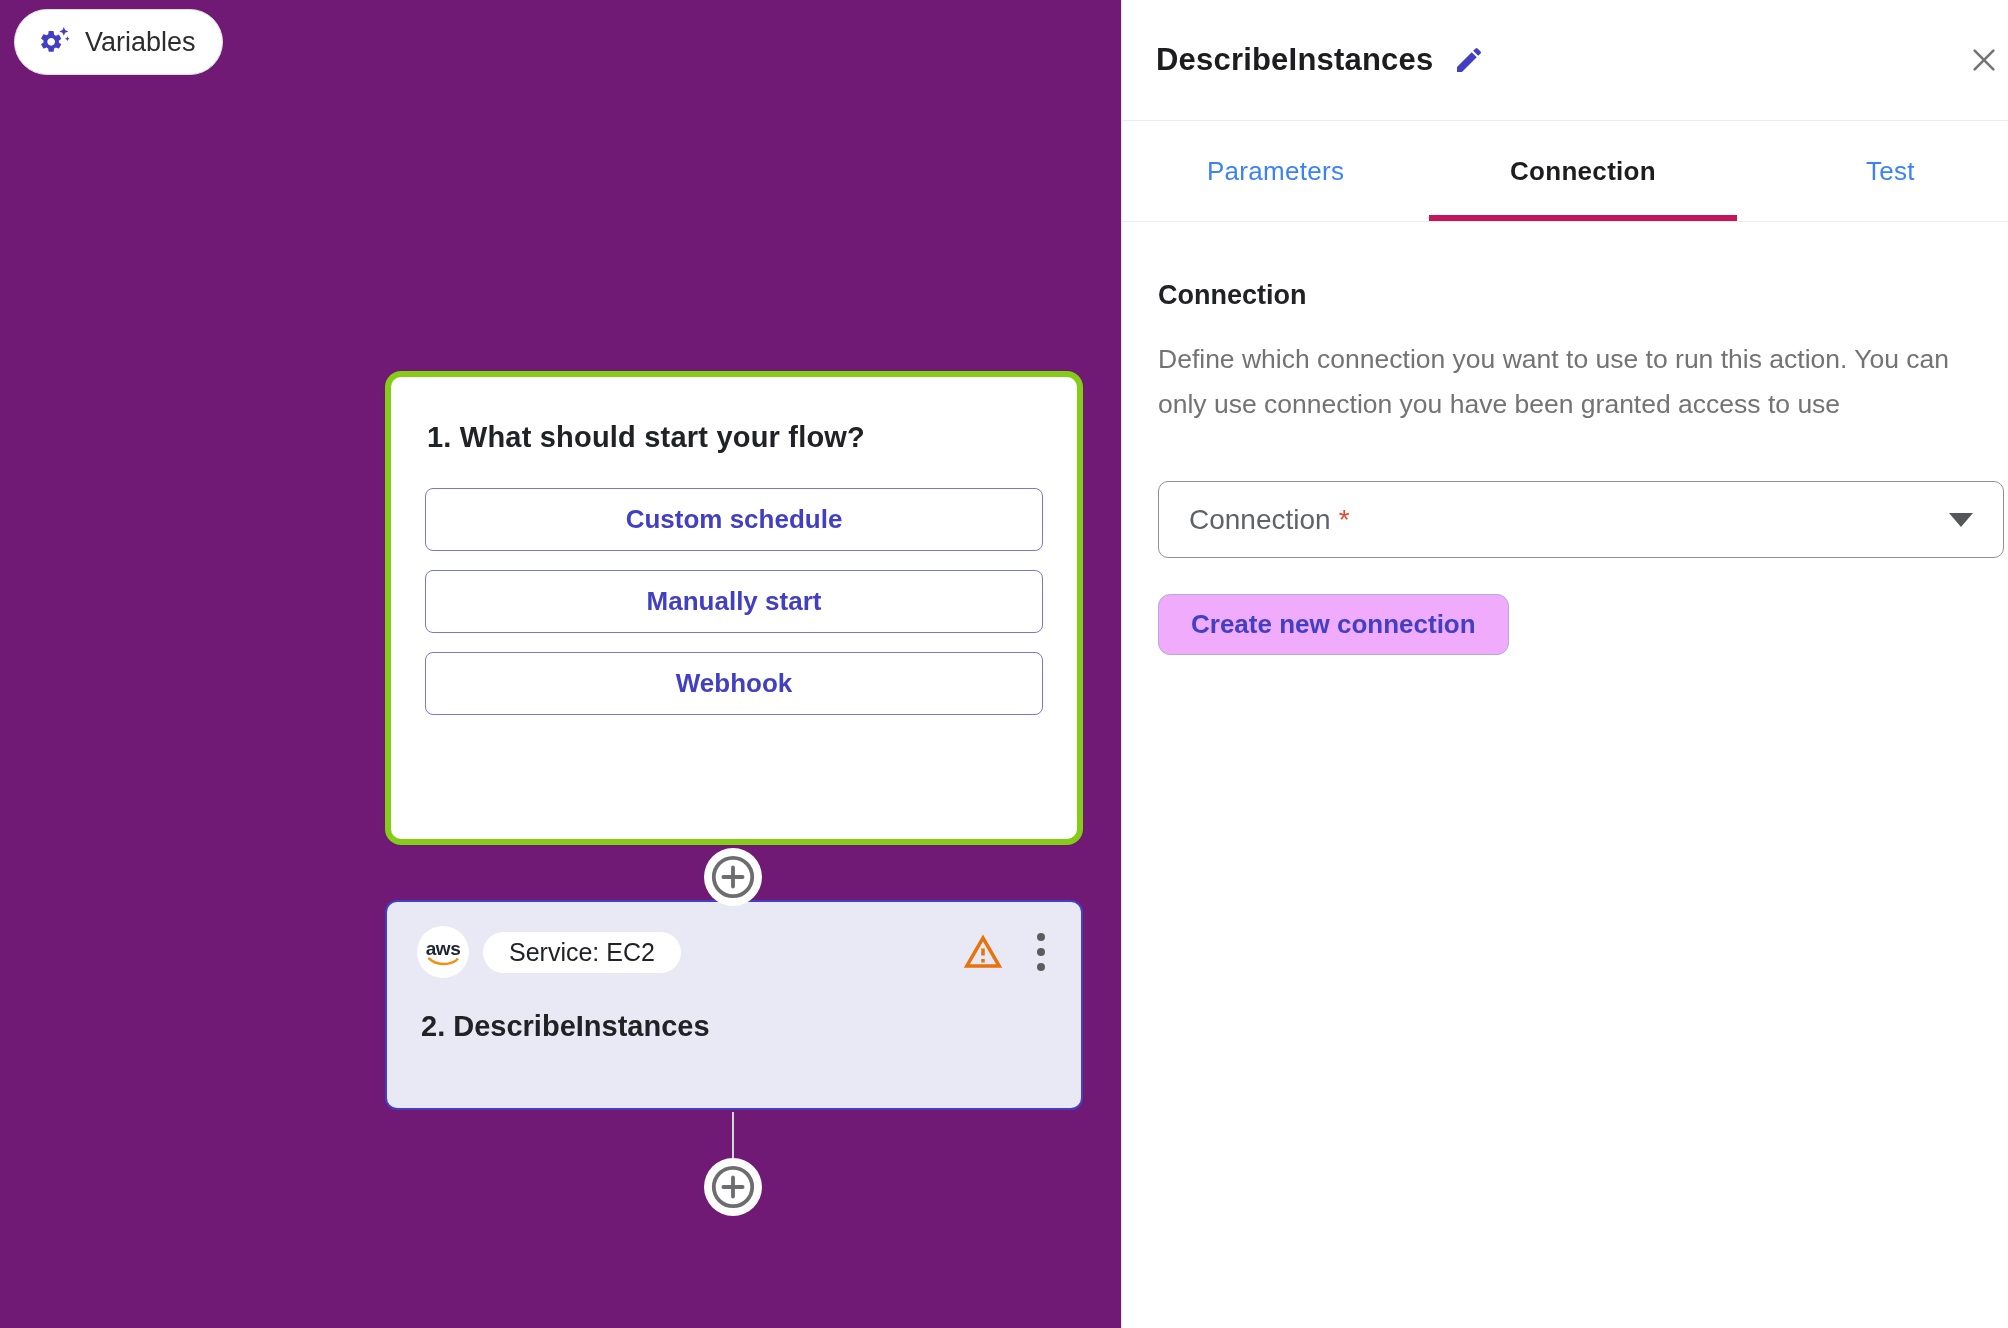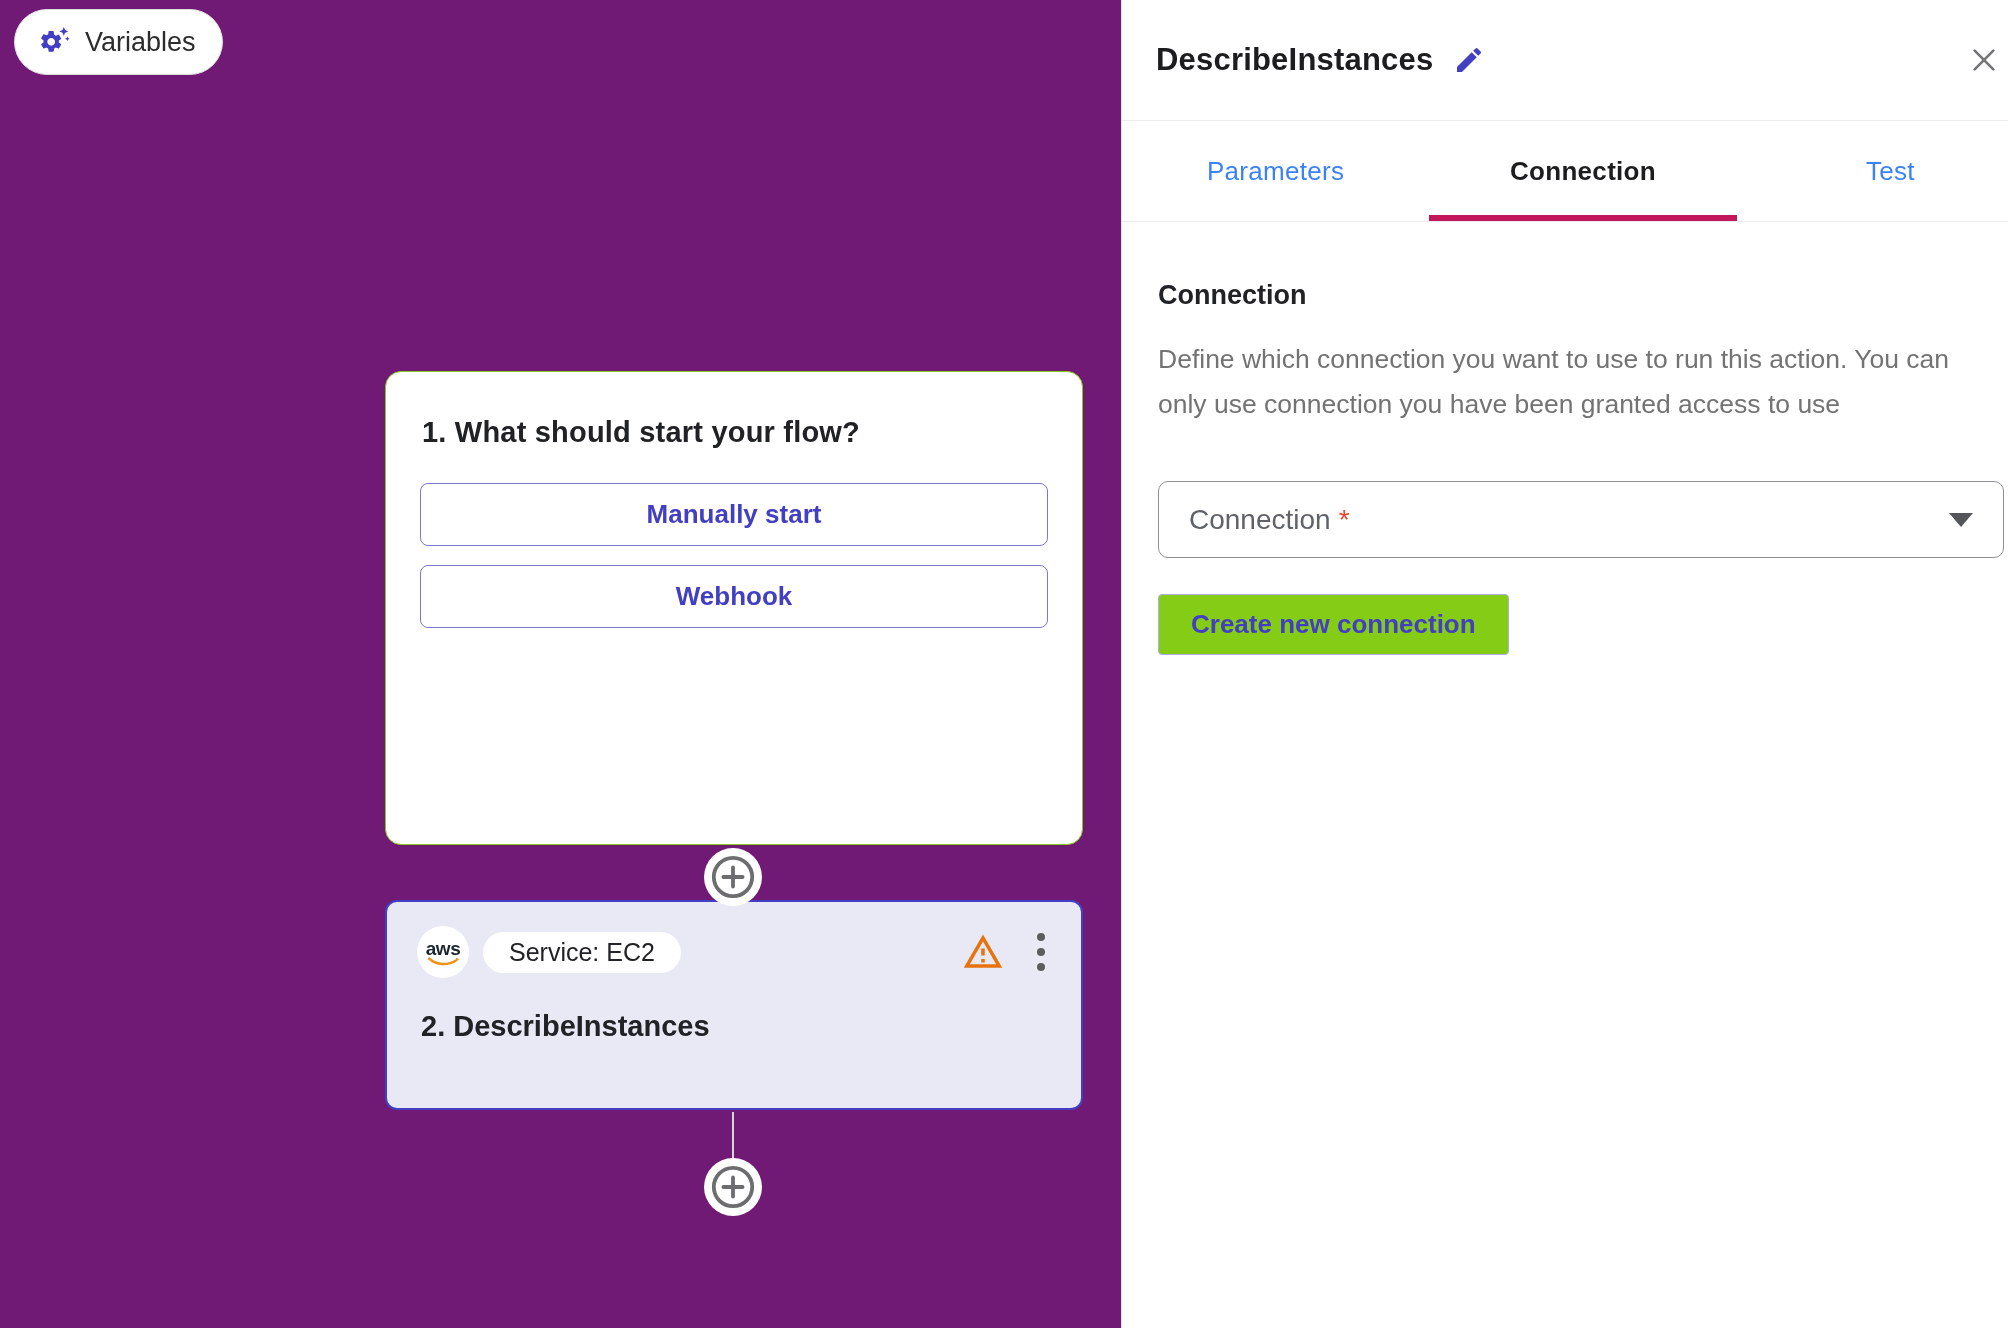--- a/index.html
+++ b/index.html
@@ -30,21 +30,21 @@
     color: #2d2d2d;
     font-size: 27px;
   }
   .variables-pill .gear-wrap { position: relative; width: 34px; height: 34px; }
   .variables-pill svg { display: block; }
 
   .start-card {
     position: absolute; left: 385px; top: 371px;
     width: 698px; height: 474px;
     background: #ffffff;
-    border: 1px solid #84cc16;
+    border: 6px solid #84cc16;
     border-radius: 16px;
     box-shadow: 0 1px 3px rgba(0,0,0,0.04);
     padding: 40px 34px 0 34px;
   }
   .start-card h2 {
     font-size: 29px; font-weight: 700; color: #212226;
     margin: 4px 0 34px 2px;
     letter-spacing: 0.2px;
   }
   .option-btn {
@@ -187,23 +187,23 @@
     width: 0; height: 0;
     border-left: 12px solid transparent;
     border-right: 12px solid transparent;
     border-top: 14px solid #55565a;
   }
 
   .create-conn-btn {
     margin-top: 36px;
     height: 61px;
     padding: 0 32px;
-    background: #84cc16;
+    background: #f0abfc;
     border: 1px solid #aeace2;
-    border-radius: 4px;
+    border-radius: 12px;
     color: #423fc2;
     font-family: "Liberation Sans", sans-serif;
     font-size: 26px; font-weight: 700;
     cursor: pointer;
   }
 </style>
 </head>
 <body>
 
 <div class="canvas">
@@ -214,20 +214,21 @@
         <path fill="#423fc2" transform="translate(1,3) scale(0.82)" d="M19.14 12.94c.04-.3.06-.61.06-.94 0-.32-.02-.64-.07-.94l2.03-1.58c.18-.14.23-.41.12-.61l-1.92-3.32c-.12-.22-.37-.29-.59-.22l-2.39.96c-.5-.38-1.03-.7-1.62-.94l-.36-2.54C14.36 2.17 14.16 2 13.92 2h-3.84c-.24 0-.43.17-.47.41l-.36 2.54c-.59.24-1.13.57-1.62.94l-2.39-.96c-.22-.08-.47 0-.59.22L2.73 8.49c-.12.21-.08.47.12.61l2.03 1.58c-.05.3-.09.63-.09.94s.02.64.07.94l-2.03 1.58c-.18.14-.23.41-.12.61l1.92 3.32c.12.22.37.29.59.22l2.39-.96c.5.38 1.03.7 1.62.94l.36 2.54c.05.24.24.41.48.41h3.84c.24 0 .44-.17.47-.41l.36-2.54c.59-.24 1.13-.56 1.62-.94l2.39.96c.22.08.47 0 .59-.22l1.92-3.32c.12-.22.07-.47-.12-.61l-2.01-1.58zM12 15.6c-1.98 0-3.6-1.62-3.6-3.6s1.62-3.6 3.6-3.6 3.6 1.62 3.6 3.6-1.62 3.6-3.6 3.6z"></path>
         <path fill="#423fc2" d="M20.5 1.5l1 2.4 2.4 1-2.4 1-1 2.4-1-2.4-2.4-1 2.4-1z"></path>
         <path fill="#423fc2" d="M23.2 8.6l.55 1.3 1.3.55-1.3.55-.55 1.3-.55-1.3-1.3-.55 1.3-.55z"></path>
       </svg>
     </span>
     <span>Variables</span>
   </div>
 
   <div class="start-card">
     <h2>1. What should start your flow?</h2>
+    <button class="option-btn">Custom schedule</button>
     <button class="option-btn">Manually start</button>
     <button class="option-btn">Webhook</button>
   </div>
 
   <div class="plus-connector plus-connector-1">
     <svg width="48" height="48" viewBox="0 0 24 24">
       <circle cx="12" cy="12" r="9.6" fill="#ffffff" stroke="#6d6d70" stroke-width="1.9"></circle>
       <path d="M12 7.2v9.6M7.2 12h9.6" stroke="#6d6d70" stroke-width="1.9" stroke-linecap="round"></path>
     </svg>
   </div>

